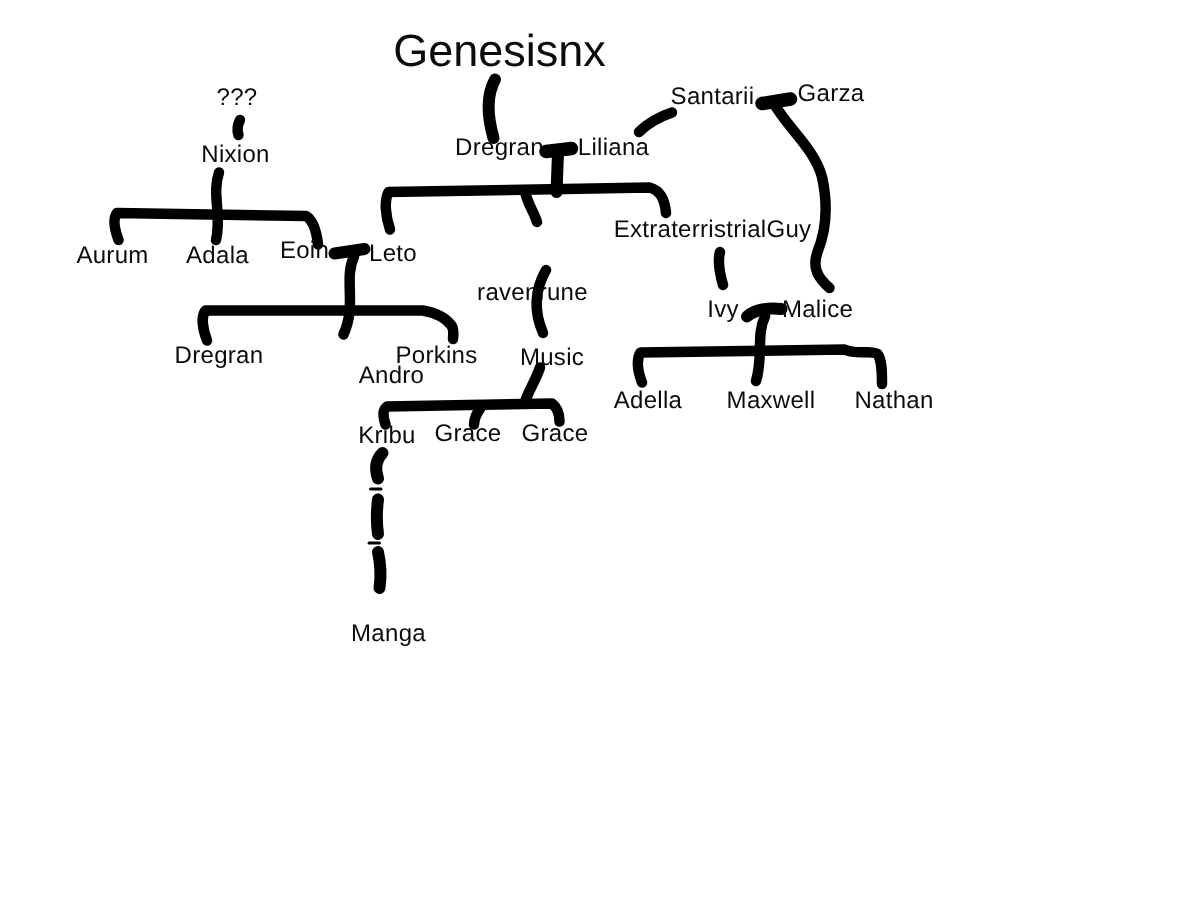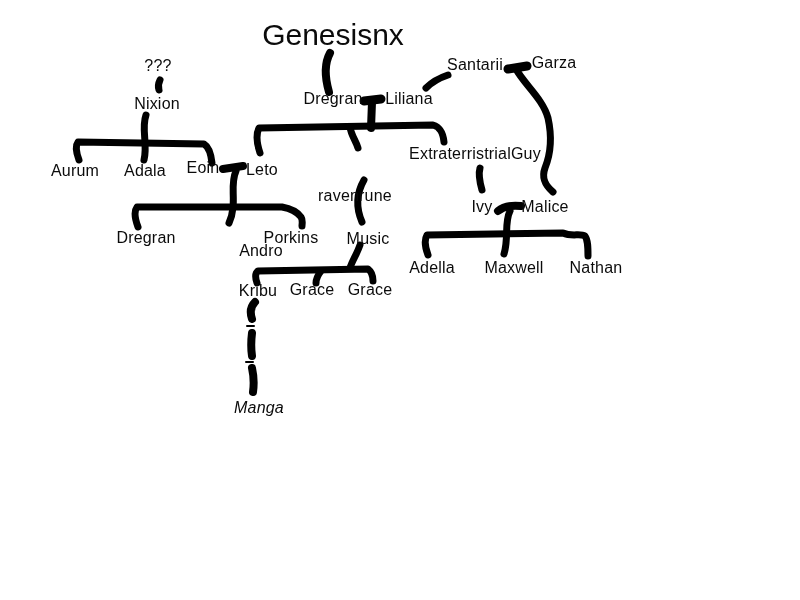--- a/index.html
+++ b/index.html
@@ -112,15 +112,15 @@
   <span class="label" style="left:291px; top:229px;text-align:center;">Porkins</span>
   <span class="label" style="left:362px; top:230px;padding-left:12px;">Music</span>
   <span class="label" style="left:482px; top:198px;">Ivy</span>
   <span class="label" style="left:545px; top:198px;">Malice</span>
   <span class="label" style="left:258px; top:282px;">Kribu</span>
   <span class="label" style="left:312px; top:281px;">Grace</span>
   <span class="label" style="left:370px; top:281px;">Grace</span>
   <span class="label" style="left:432px; top:259px;text-align:right;">Adella</span>
   <span class="label" style="left:514px; top:259px;">Maxwell</span>
   <span class="label" style="left:596px; top:259px;">Nathan</span>
-  <span class="label" style="left:259px; top:399px;font-style:italic;">Manga</span>
+  <span class="label" style="left:259px; top:414px;">Manga</span>
 
 </div>
 
 </body></html>

